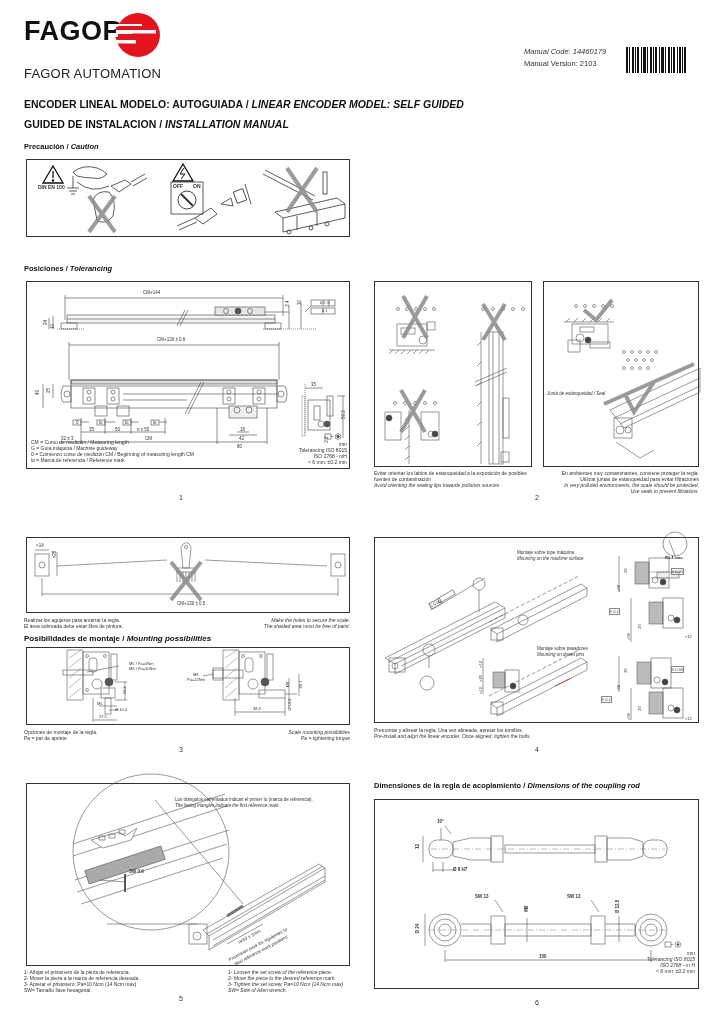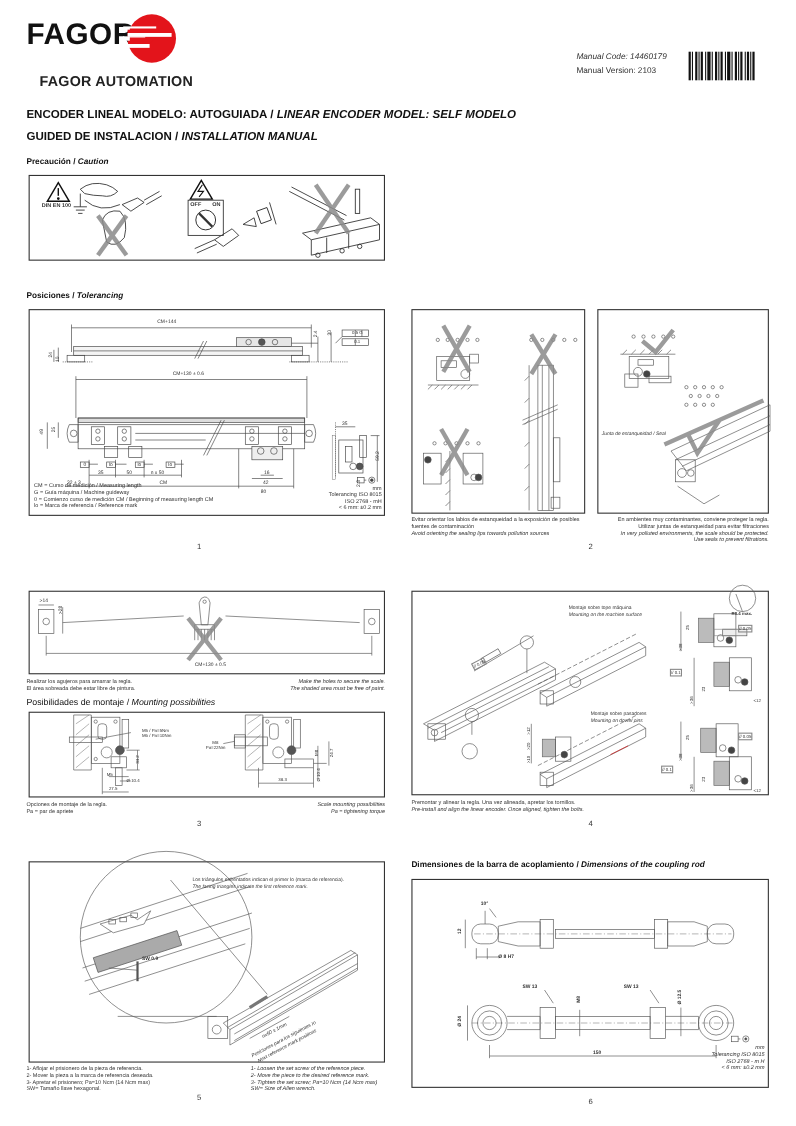--- a/index.html
+++ b/index.html
@@ -5,21 +5,21 @@
   * { box-sizing: border-box; margin: 0; padding: 0; }
   html, body { width: 724px; height: 1024px; background: #ffffff; overflow: hidden; }
   body { position: relative; font-family: "Liberation Sans", sans-serif; color: #111; }
   .abs { position: absolute; }
   .logo-text { font-weight: bold; font-size: 27px; letter-spacing: 0.5px; color: #111; }
   .logo-sub { font-size: 13px; color: #222; letter-spacing: 0.2px; }
   .meta { font-size: 7.5px; color: #333; line-height: 11px; }
   .h1 { font-size: 10.5px; font-weight: bold; color: #111; }
   .h1 i { font-style: italic; }
   .h2 { font-size: 7.5px; font-weight: bold; color: #111; }
-  .h3 { font-size: 8px; font-weight: normal; color: #111; text-align: center; }
+  .h3 { font-size: 8px; font-weight: bold; color: #111; text-align: center; }
   .frame { border: 1.3px solid #333; background: #fff; }
   .cap { font-size: 5px; line-height: 6px; color: #333; }
   .cap.right { text-align: right; }
   .cap i, .it { font-style: italic; }
   .pnum { font-size: 7px; color: #333; }
   .tiny { font-size: 4.5px; color: #333; font-family: "Liberation Sans", sans-serif; }
   svg { position: absolute; left: 0; top: 0; overflow: visible; }
   .barcode { display: flex; height: 26px; align-items: stretch; }
   .barcode span { background: #111; display: block; }
 </style>
@@ -31,21 +31,21 @@
   <svg width="724" height="90">
     <circle cx="138" cy="35" r="22" fill="#e3141b"></circle>
     <rect x="112" y="24" width="30" height="4" fill="#fff"></rect>
     <rect x="112" y="33" width="20" height="4" fill="#fff"></rect>
     <rect x="116" y="27" width="30" height="6" fill="#e3141b"></rect>
     <path d="M118 26 L148 26 L144 30 L118 30 Z" fill="#e3141b"></path>
     <path d="M118 34 L142 34 L136 40 L118 40 Z" fill="#e3141b"></path>
     <rect x="116" y="30" width="40" height="3.5" fill="#fff"></rect>
     <rect x="116" y="40" width="20" height="3.5" fill="#fff"></rect>
   </svg>
-  <div class="abs logo-sub" style="left:36px;top:66px;font-weight:bold;">FAGOR AUTOMATION</div>
+  <div class="abs logo-sub" style="left:24px;top:66px;">FAGOR AUTOMATION</div>
 
   <div class="abs meta" style="left:524px;top:46px;font-style:italic;">Manual Code: 14460179</div>
   <div class="abs meta" style="left:524px;top:58px;">Manual Version: 2103</div>
   <div class="abs barcode" style="left:626px;top:47px;width:68px;">
     <span style="width:2px;margin-right:1px"></span>
       <span style="width:1px;margin-right:2px"></span>
       <span style="width:2px;margin-right:1px"></span>
       <span style="width:1px;margin-right:1px"></span>
       <span style="width:2px;margin-right:2px"></span>
       <span style="width:1px;margin-right:1px"></span>
@@ -61,21 +61,21 @@
       <span style="width:1px;margin-right:1px"></span>
       <span style="width:2px;margin-right:2px"></span>
       <span style="width:1px;margin-right:1px"></span>
       <span style="width:2px;margin-right:1px"></span>
       <span style="width:1px;margin-right:1px"></span>
       <span style="width:2px"></span>
   </div>
 </div>
 
 <div class="abs h1" style="left:24px;top:98px;">
-  <span>ENCODER LINEAL MODELO: AUTOGUIADA / </span><i>LINEAR ENCODER MODEL: SELF MODELO</i>
+  <span>ENCODER LINEAL MODELO: AUTOGUIADA / </span><i>LINEAR ENCODER MODEL: SELF GUIDED</i>
 </div>
 <div class="abs h1" style="left:24px;top:118px;">
   <span>GUIDED DE INSTALACION / </span><i>INSTALLATION MANUAL</i>
 </div>
 
 <div class="abs h2" style="left:24px;top:142px;">
   <span>Precaución / </span><i>Caution</i>
 </div>
 <div class="abs frame" style="left:26px;top:159px;width:324px;height:78px;">
   <svg width="324" height="78">
@@ -658,21 +658,21 @@
 </div>
 <div class="abs" style="left:228px;top:969px;width:130px;">
   <div class="cap it">1- Loosen the set screw of the reference piece.</div>
   <div class="cap it">2- Move the piece to the desired reference mark.</div>
   <div class="cap it">3- Tighten the set screw; Pa=10 Ncm (14 Ncm max)</div>
   <div class="cap it">SW= Size of Allen wrench.</div>
 </div>
 <div class="abs pnum" style="left:179px;top:995px;">5</div>
 
 <div class="abs h2" style="left:374px;top:781px;">
-  <span>Dimensiones de la barra de acoplamiento / </span><i>Dimensions of the coupling rod</i>
+  <span>Dimensiones de la regla de acoplamiento / </span><i>Dimensions of the coupling rod</i>
 </div>
 <div class="abs frame" style="left:374px;top:799px;width:325px;height:190px;">
   <svg width="325" height="190">
     <g fill="none" stroke="#555" stroke-width="0.6">
 
       <rect x="54" y="40" width="24" height="18" rx="8"></rect>
       <path d="M78 42 L96 38 L116 38 L116 60 L96 60 L78 56 Z" rx="4"></path>
       <rect x="116" y="36" width="12" height="26"></rect>
       <rect x="130" y="45" width="90" height="8"></rect>
       <rect x="220" y="36" width="12" height="26"></rect>

